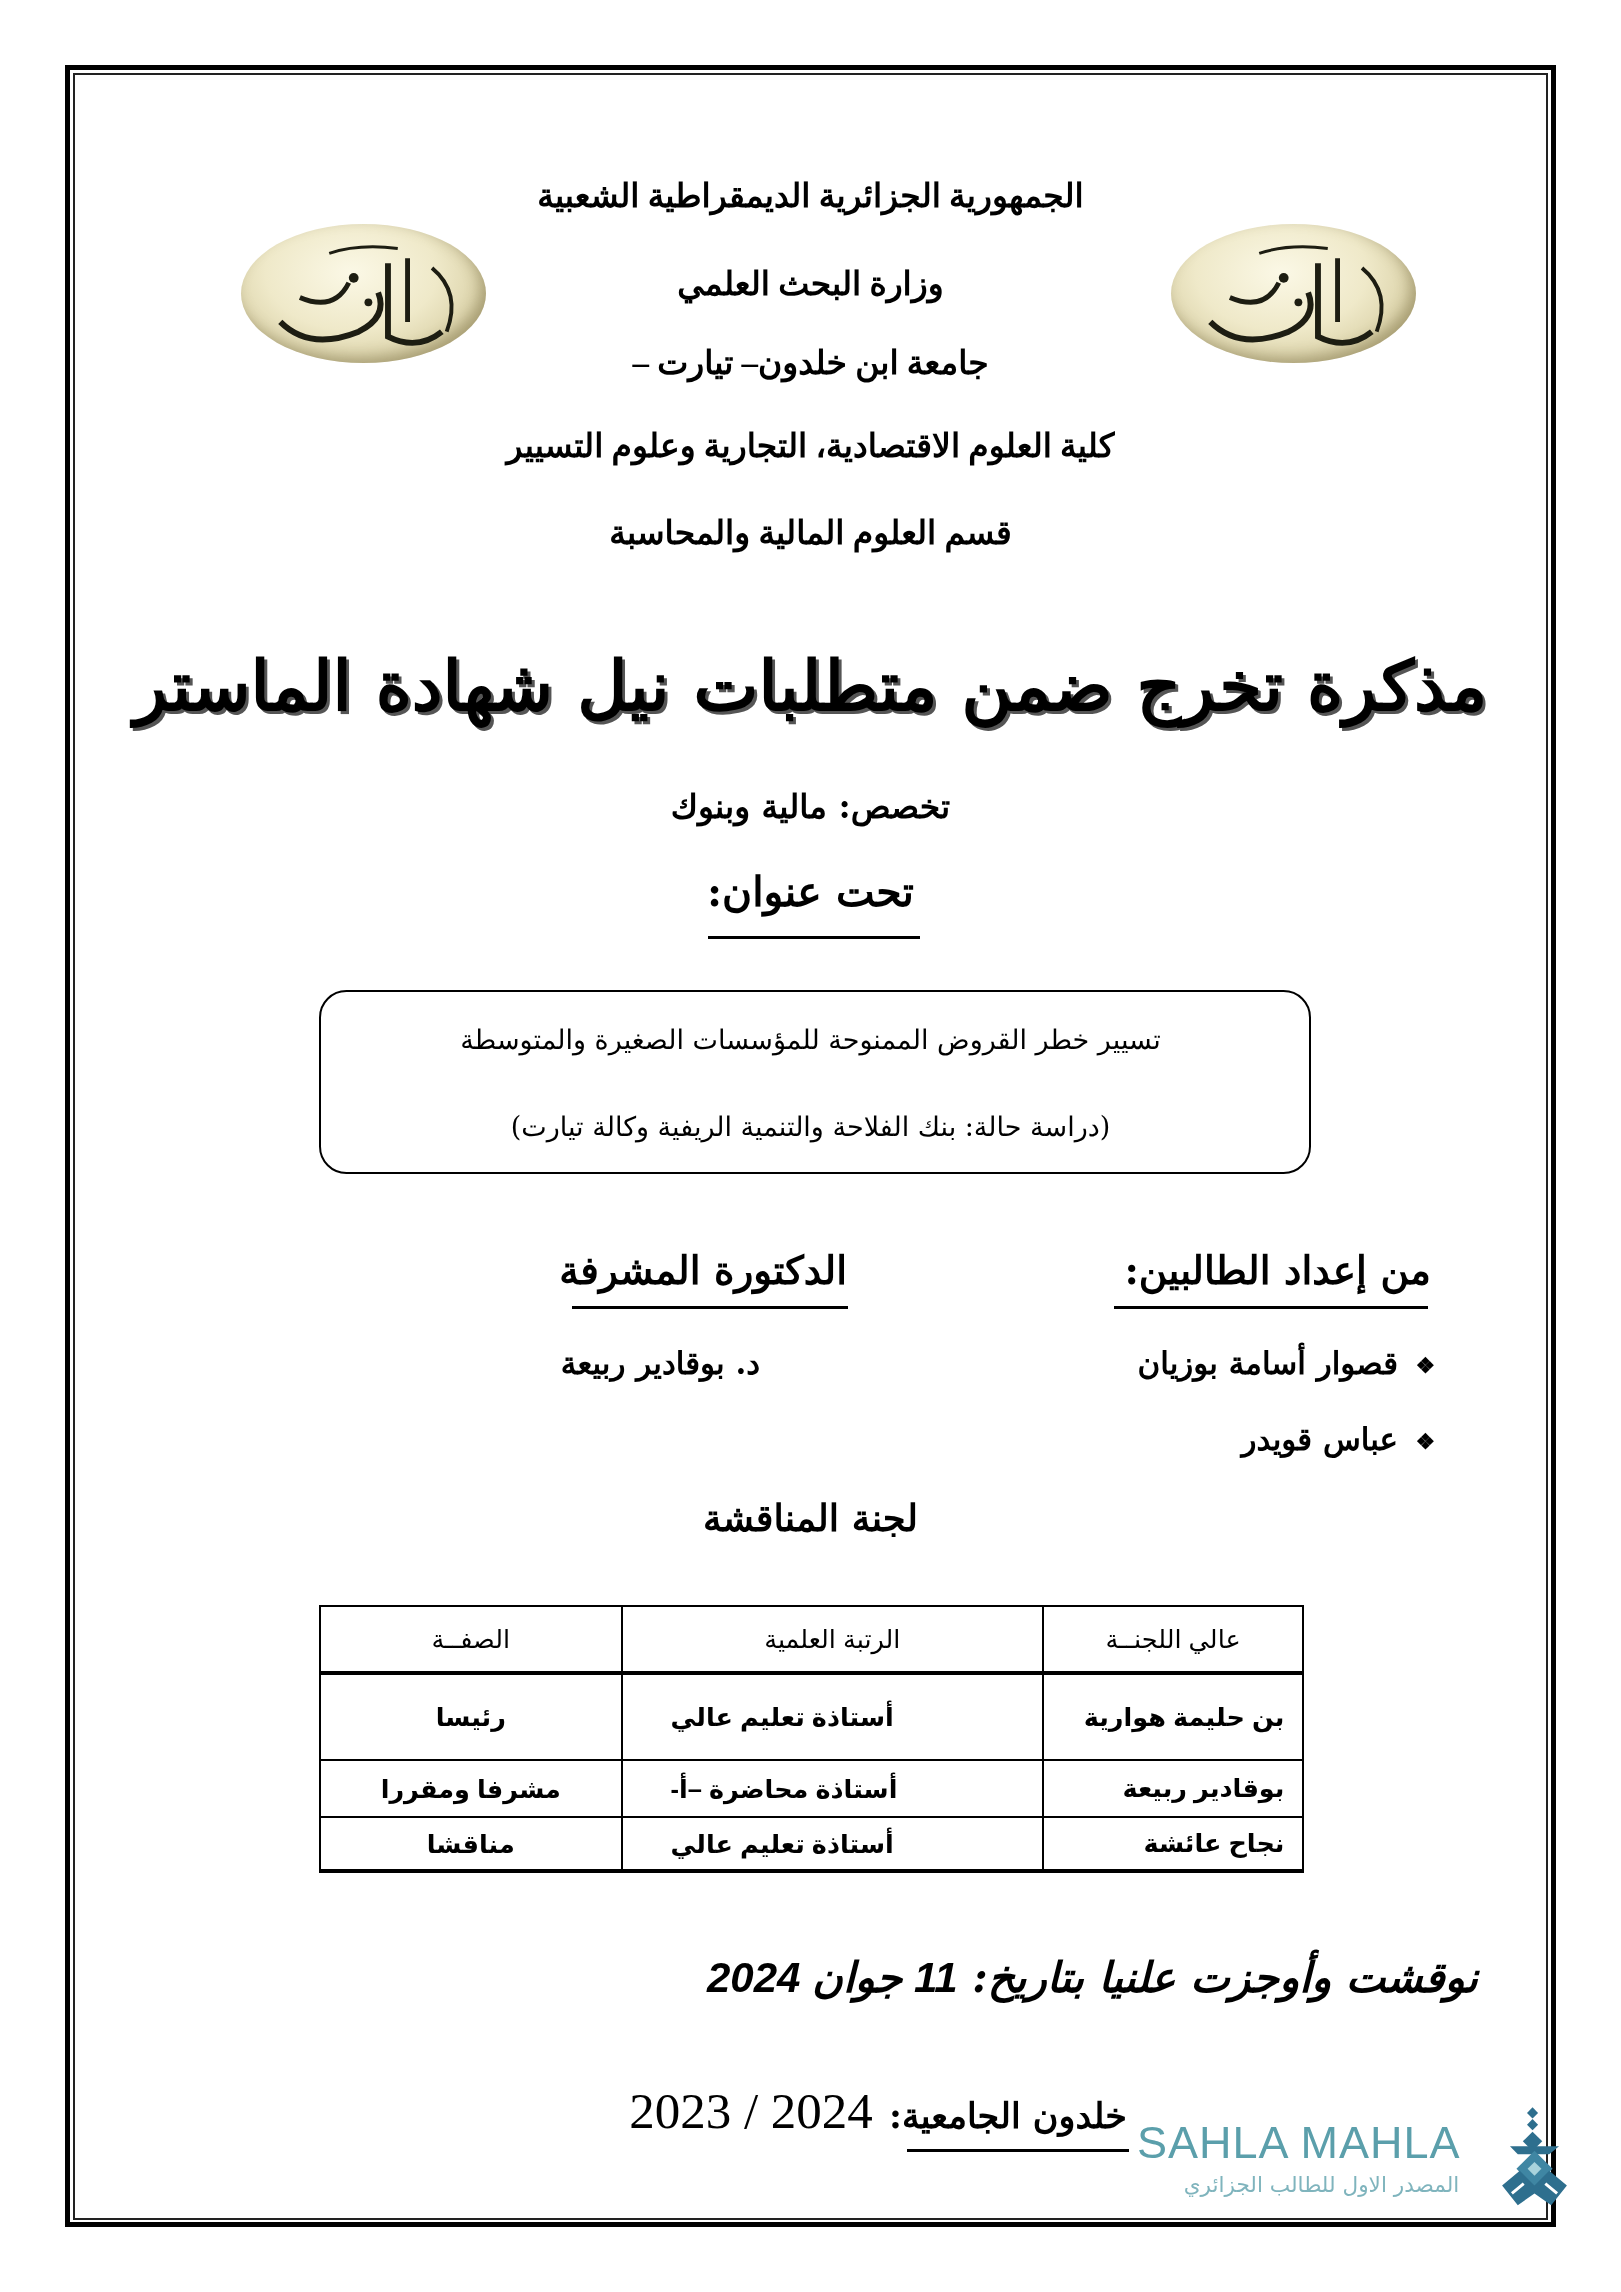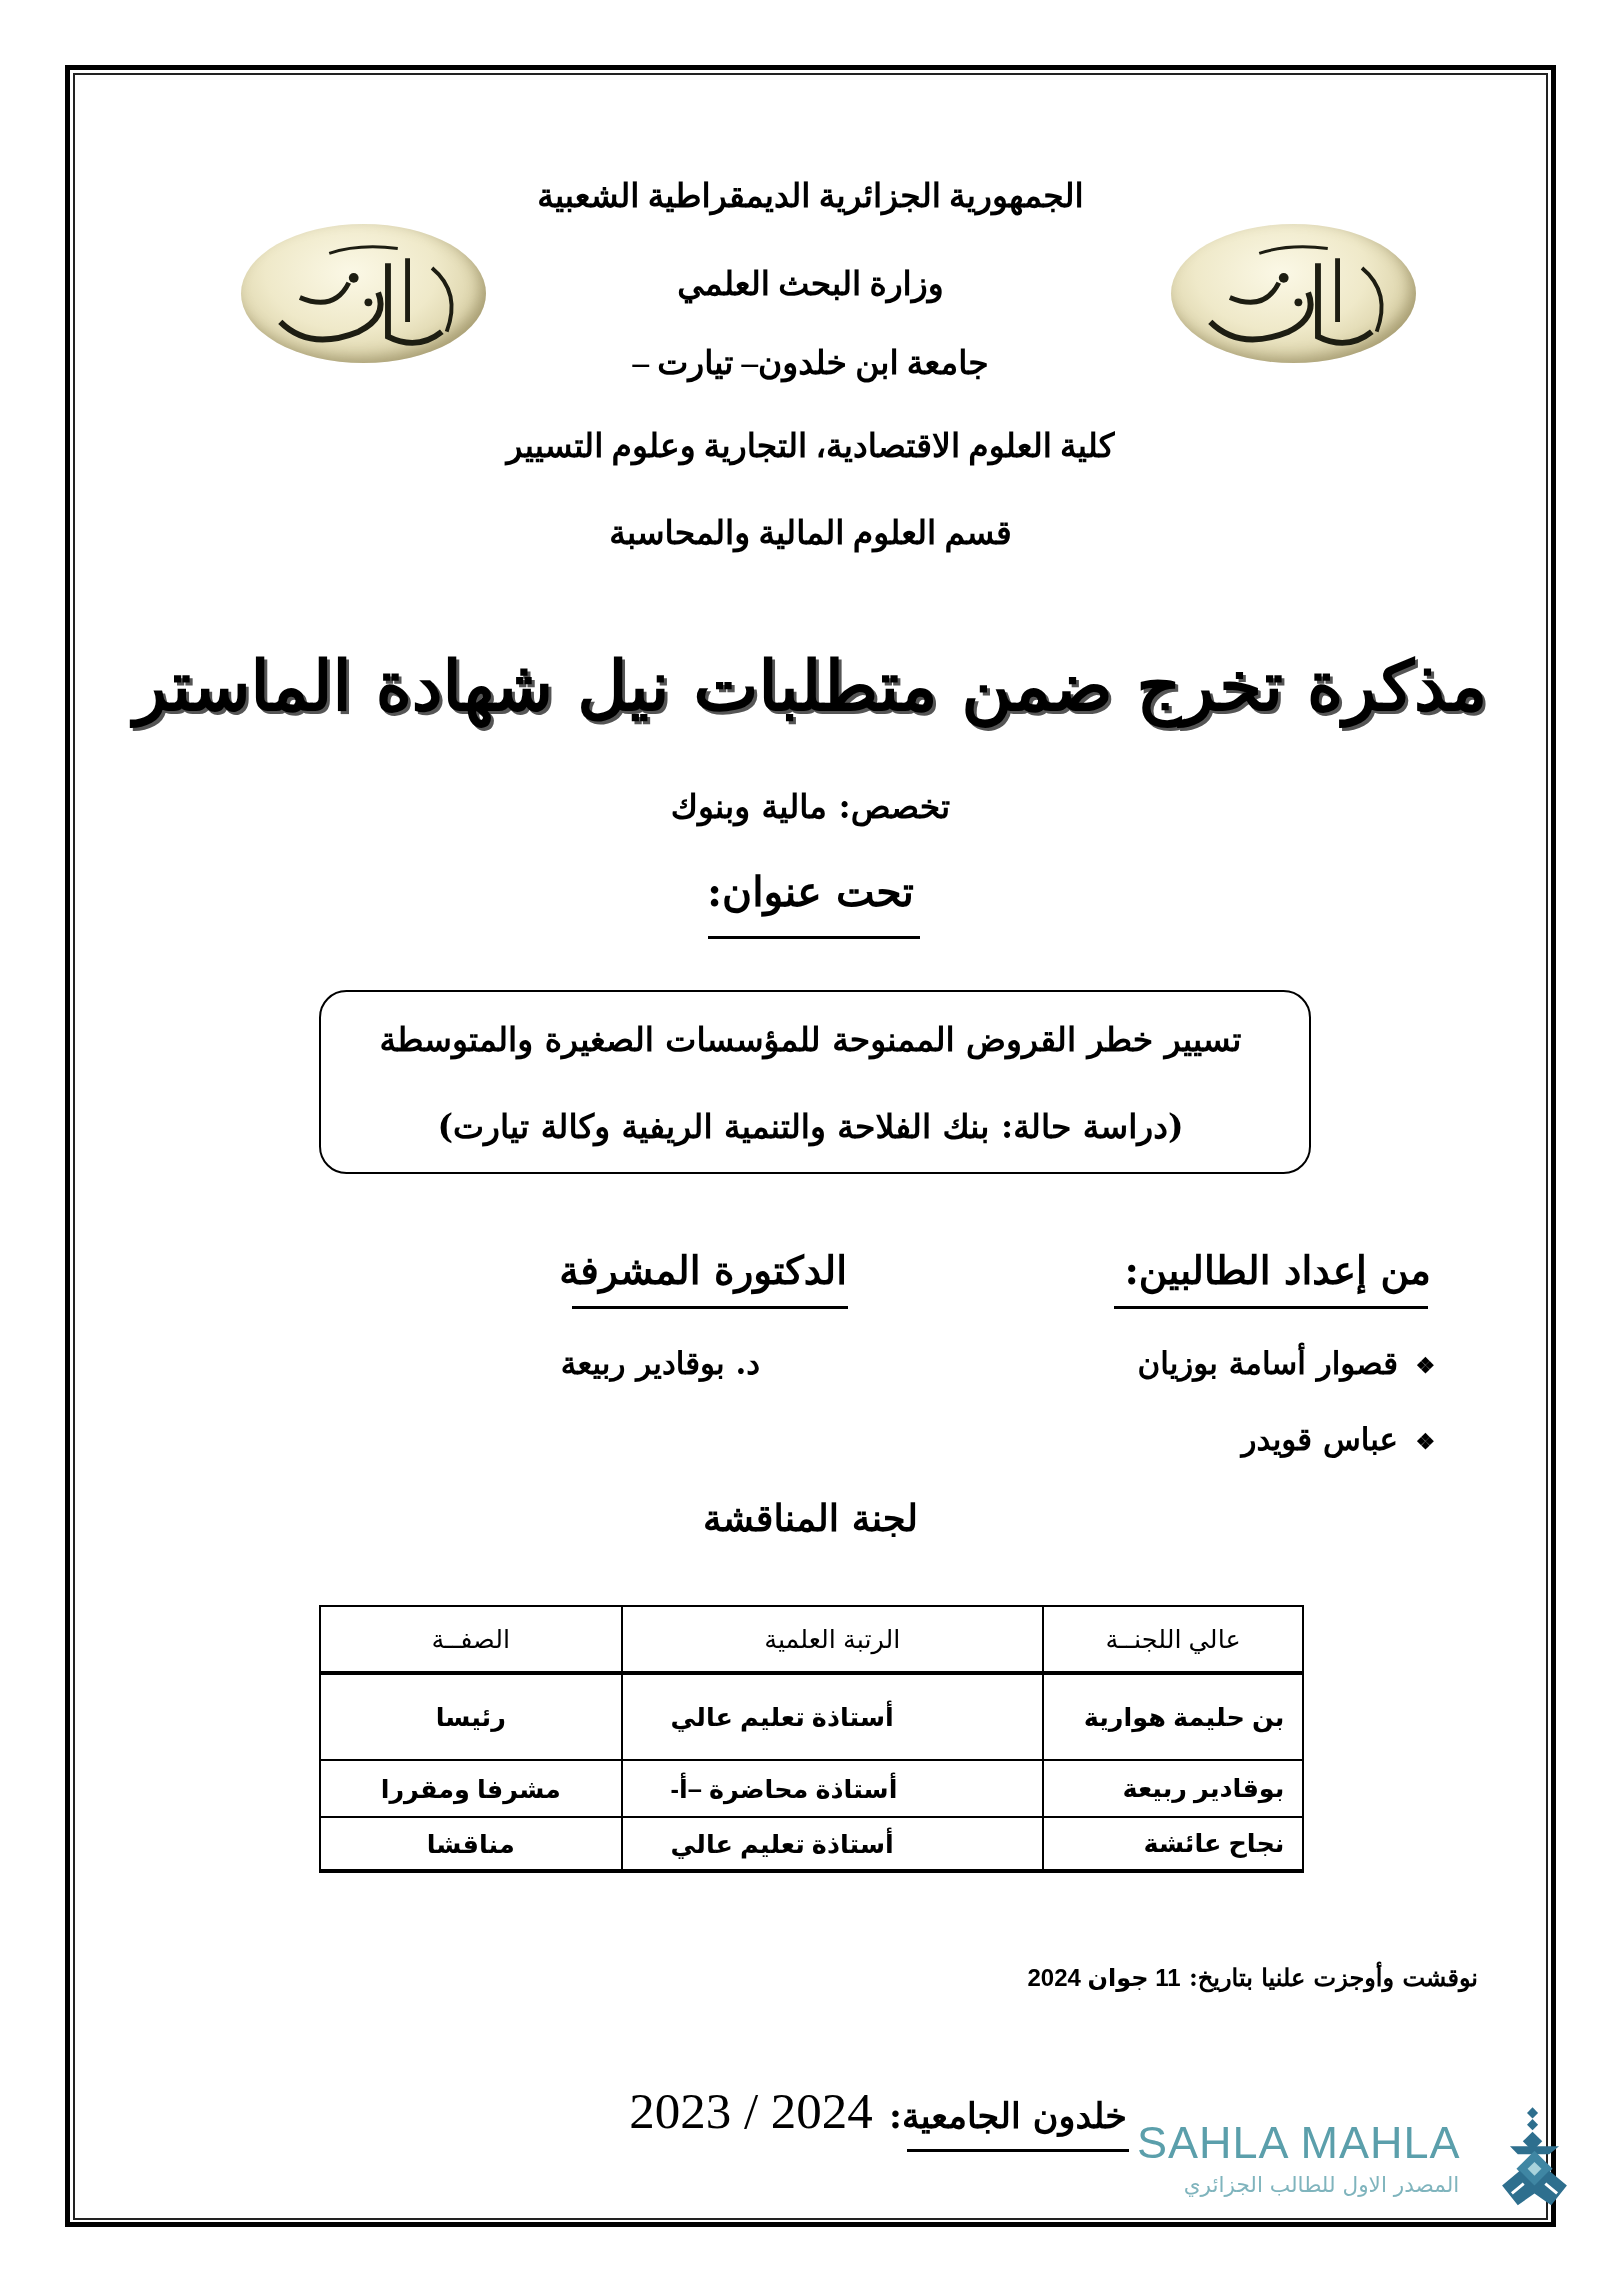--- a/index.html
+++ b/index.html
@@ -95,22 +95,22 @@
       left: 319px;
       top: 990px;
       width: 992px;
       height: 184px;
       border: 2px solid #000;
       border-radius: 27.4px;
       box-sizing: border-box;
     }
     .title-line {
       font-family: "DejaVu Serif", "Liberation Serif", serif;
-      font-weight: bold;
-      font-size: 33px;
+      font-weight: normal;
+      font-size: 27px;
       line-height: 55px;
     }
     .section-h {
       font-family: "DejaVu Serif", "Liberation Serif", serif;
       font-weight: bold;
       font-size: 39px;
       line-height: 59px;
     }
     .name {
       font-family: "DejaVu Serif", "Liberation Serif", serif;
@@ -147,22 +147,23 @@
     table.committee td.c-name { text-align: right; width: 230px; line-height: 33px; }
     table.committee td.c-rank { text-align: left; width: 368px; padding-left: 48px; }
     table.committee td.c-role { text-align: center; width: 274px; }
     table.committee tr.r1 td { height: 84px; }
     table.committee tr.r2 td { height: 55px; }
     table.committee tr.r3 td { height: 51px; }
     table.committee tr.r3 td { border-bottom-width: 4.9px; }
     .date-line {
       font-family: "DejaVu Serif", "Liberation Serif", serif;
       font-weight: bold;
-      font-size: 24px;
+      font-size: 42px;
       line-height: 49px;
+      font-style: italic;
     }
     .date-line .num {
       font-family: "Liberation Sans", "DejaVu Sans", sans-serif;
     }
     .year-line {
       font-family: "DejaVu Serif", "Liberation Serif", serif;
       font-size: 51px;
       line-height: 69px;
     }
     .year-line .lbl {

